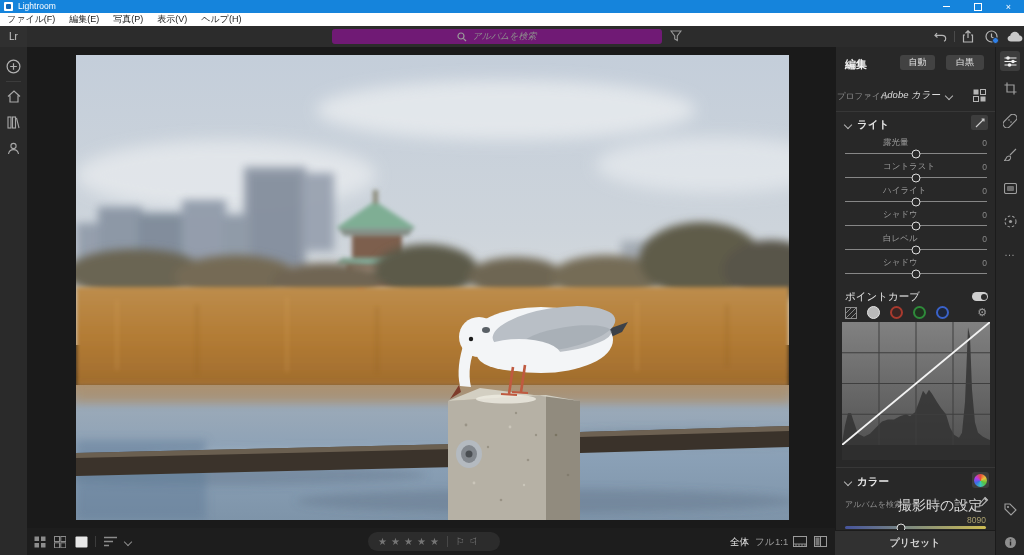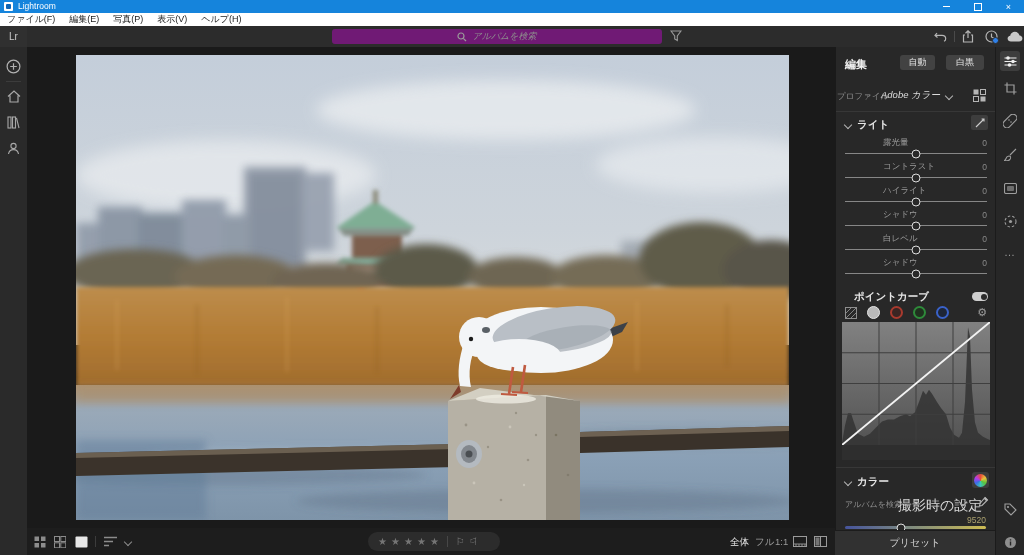--- a/index.html
+++ b/index.html
@@ -68,21 +68,21 @@
   .chan{position:absolute;top:0;width:13px;height:13px;border-radius:50%;box-sizing:border-box;}
   .curvebox{position:absolute;left:6px;top:275px;width:148px;height:138px;background:#2e2e2e;}
   .tempslider{position:absolute;left:9px;right:9px;top:475px;height:10px;}
   .temp-line{position:absolute;left:0;right:0;top:4px;height:3px;border-radius:2px;
              background:linear-gradient(90deg,#46549c,#7d8a80 45%,#cdbc53);}
   .wheel{width:13px;height:13px;border-radius:50%;
          background:conic-gradient(#e84c3c,#e8c23c,#58c33c,#3cc3b9,#3c6ce8,#b53ce8,#e84c3c);}
   
   .presetsbar{position:absolute;left:835px;width:160px;bottom:0;height:25px;background:#313131;border-top:1px solid #1c1c1c;
               display:flex;align-items:center;justify-content:center;box-sizing:border-box;}
-  .presetsbar span{font-size:10px;color:#d2d2d2;}
+  .presetsbar span{font-size:10px;color:#d2d2d2;font-weight:bold;}
   .toolrail{position:absolute;top:47px;right:0;width:29px;bottom:0;background:#272727;border-left:1px solid #1b1b1b;box-sizing:border-box;}
   .tool{position:absolute;left:4px;width:20px;height:20px;display:flex;align-items:center;justify-content:center;border-radius:3px;}
   .tool.active{background:#3d3d3d;}
   .more-dots{color:#9a9a9a;font-size:11px;letter-spacing:1px;}
   svg{display:block;}
 </style>
 </head>
 <body>
 
 <div class="app">
@@ -439,21 +439,21 @@
     </div>
     <div class="srow" style="top:210px">
       <span class="slabel">シャドウ</span>
       <span class="svalue">0</span>
       <div class="strack">
           <div class="sline"></div>
           <div class="sknob" style="left: 50%;"></div>
         </div>
     </div>
 
-    <div class="sec-hd" style="top:243px;left:18px;font-weight:bold">
+    <div class="sec-hd" style="top:243px;left:9px;font-weight:normal">
       <span>ポイントカーブ</span>
     </div>
     <span class="toggle" style="left:136px;top:245px"></span>
     <div style="position:absolute;left:9px;top:259px;width:142px;height:14px">
       <svg width="12" height="12" viewBox="0 0 12 12" style="position:absolute;left:0;top:1">
           <rect x="0.5" y="0.5" width="11" height="11" fill="none" stroke="#8e8e8e"></rect>
           <path d="M1 11 L11 1 M1 6 L6 1 M6 11 L11 6" stroke="#8e8e8e" stroke-width="0.9"></path>
         </svg>
       <span class="chan" style="left:22px;background:#b9b9b9;border:1.5px solid #e3e3e3"></span>
       <span class="chan" style="left:45px;background:#3a2523;border:2.5px solid #a83a2e"></span>
@@ -487,21 +487,21 @@
     <span style="position:absolute;left:9px;top:452px;font-size:8px;color:#8f8f8f">アルバムを検索</span>
     <span style="position:absolute;left:62px;top:450px;font-size:14px;color:#d8d8d8">撮影時の設定</span>
     <span class="chev" style="position:absolute;left:124px;top:452px"></span>
     <div style="position:absolute;left:142px;top:449px">
       <svg width="11" height="11" viewBox="0 0 11 11">
           <path d="M7 1.5 L9.5 4 L4 9.5 L1.5 10 L2 7.5 Z" fill="none" stroke="#b5b5b5" stroke-width="1.1"></path>
           <path d="M6.5 2 L9 4.5" stroke="#b5b5b5" stroke-width="2"></path>
         </svg>
     </div>
     <span style="position:absolute;left:9px;top:492px;font-size:12px;color:#9c9c9c">色温度</span>
-    <span style="position:absolute;right:9px;top:468px;font-size:8.5px;color:#aaa06e">9520</span>
+    <span style="position:absolute;right:9px;top:468px;font-size:8.5px;color:#aaa06e">8090</span>
     <div class="tempslider">
       <div class="temp-line"></div>
       <div class="sknob" style="top: 5.5px; left: 40%;"></div>
     </div>
   </div>
 
   <div class="presetsbar">
     <span>プリセット</span>
   </div>
 

